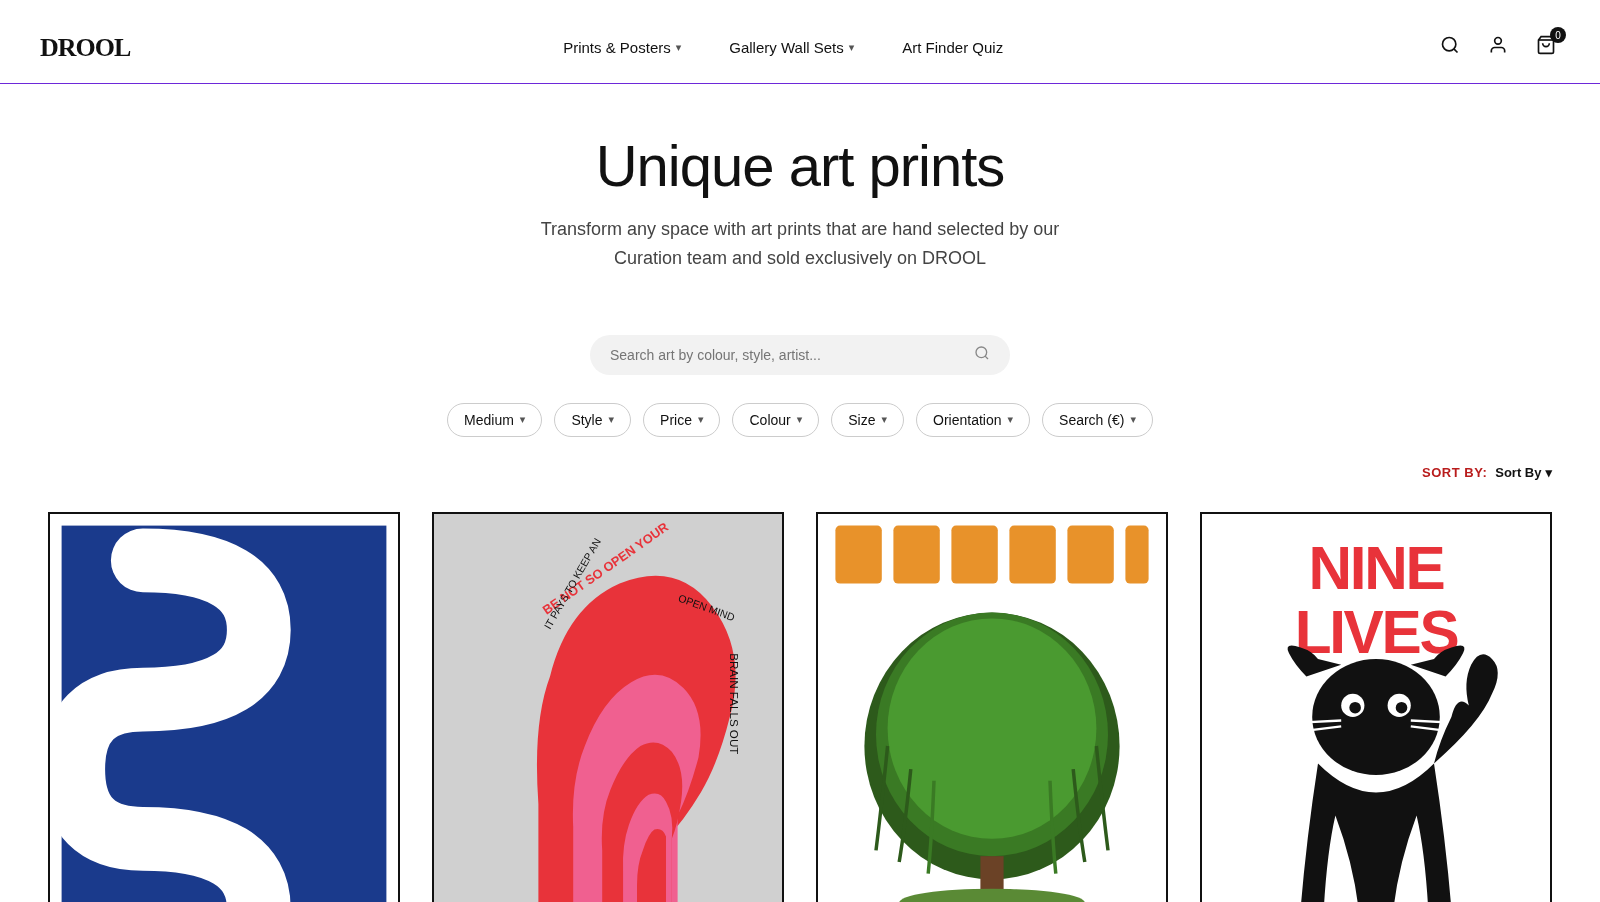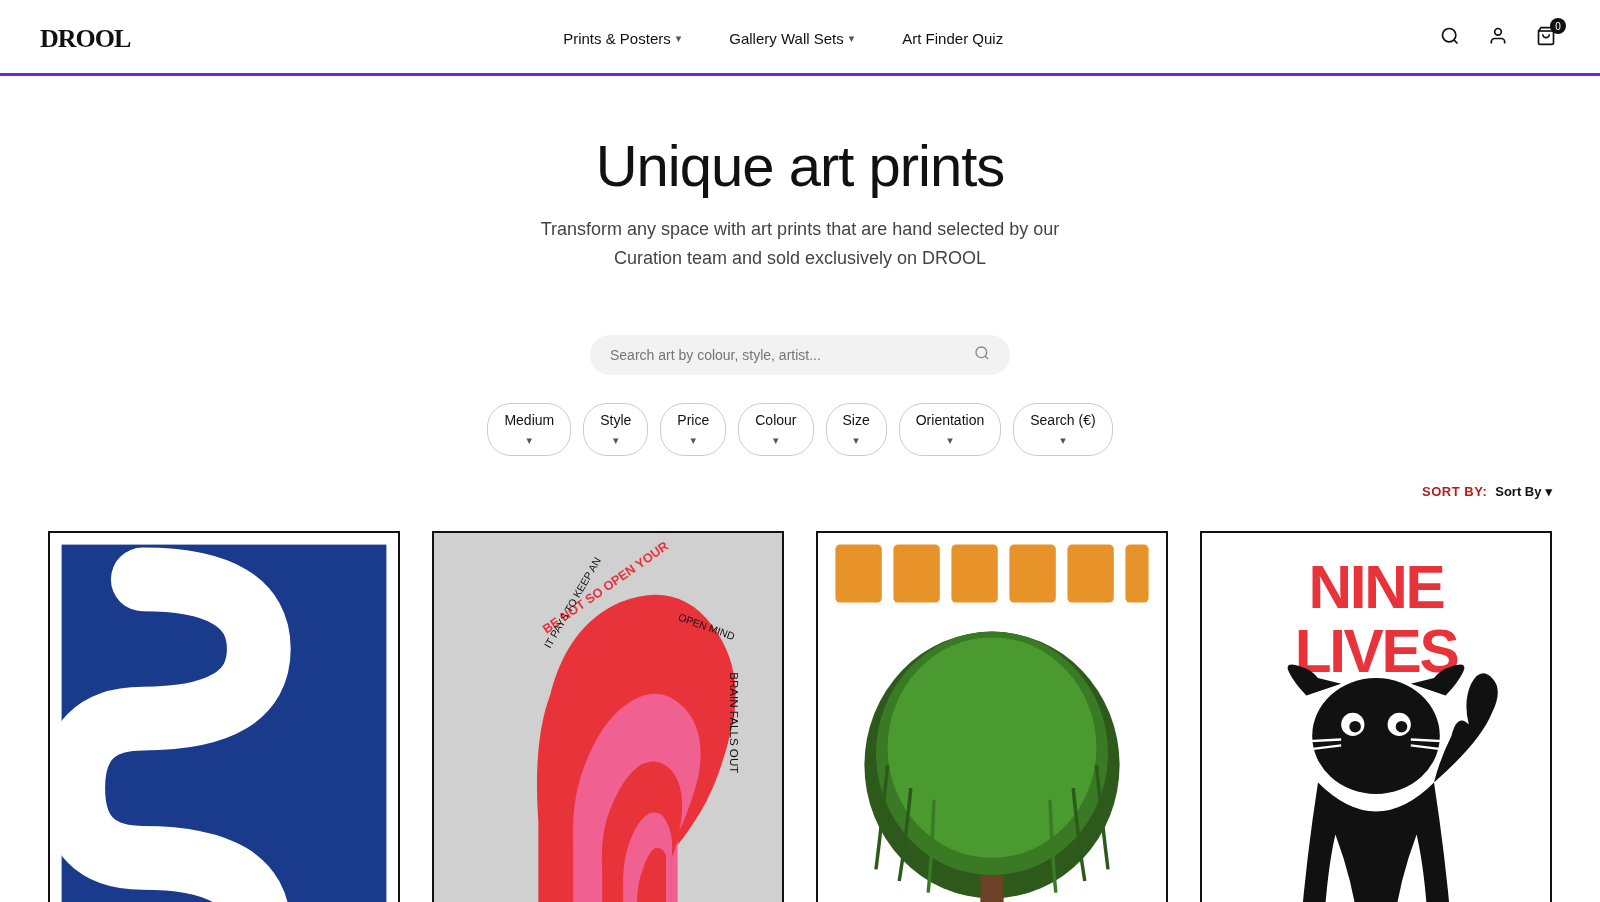--- a/index.html
+++ b/index.html
@@ -5,23 +5,23 @@
     * { box-sizing: border-box; margin: 0; padding: 0; }
     body { font-family: -apple-system, BlinkMacSystemFont, 'Segoe UI', Helvetica, Arial, sans-serif; background: #fff; color: #111; }
 
     
     nav {
       display: flex;
       align-items: center;
       justify-content: space-between;
       padding: 0 40px;
       height: 72px;
-      border-bottom: 3px solid #6d28d9;
+      border-bottom: 1px solid #6d28d9;
       position: sticky;
-      top: 4px;
+      top: 12px;
       background: #fff;
       z-index: 100;
     }
     .nav-logo {
       font-size: 26px;
       font-weight: 900;
       letter-spacing: -1px;
       color: #111;
       font-family: Georgia, serif;
     }
@@ -124,21 +124,20 @@
       display: flex;
       align-items: center;
       gap: 6px;
       border: 1.5px solid #ccc;
       border-radius: 24px;
       padding: 8px 16px;
       font-size: 14px;
       color: #111;
       background: #fff;
       cursor: pointer;
-      flex-direction: column;
     }
     .filter-btn .chevron { font-size: 11px; color: #555; }
 
     
     .sort-row {
       display: flex;
       justify-content: flex-end;
       align-items: center;
       padding: 8px 48px 16px;
       gap: 8px;

